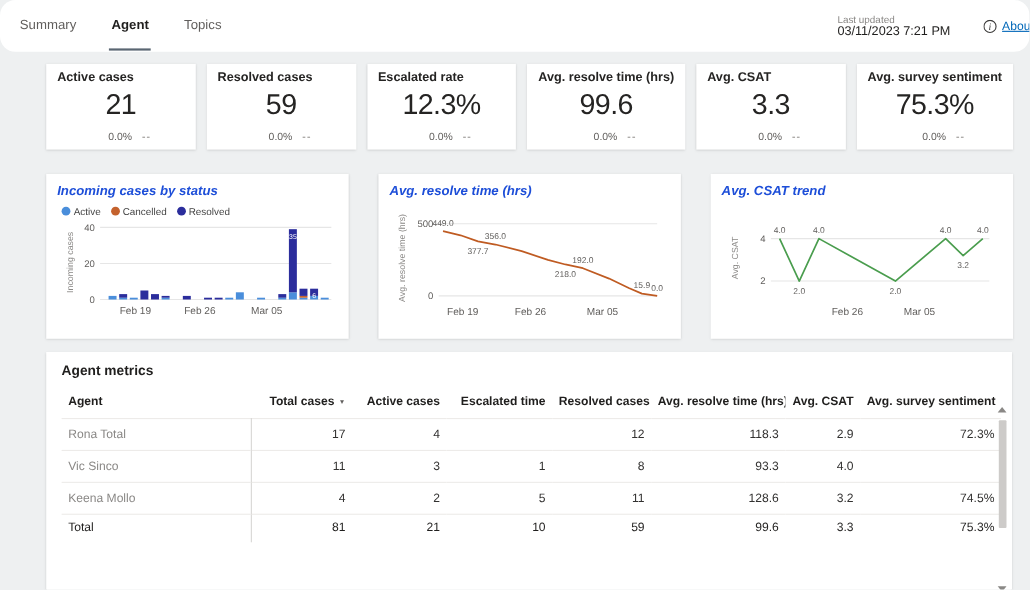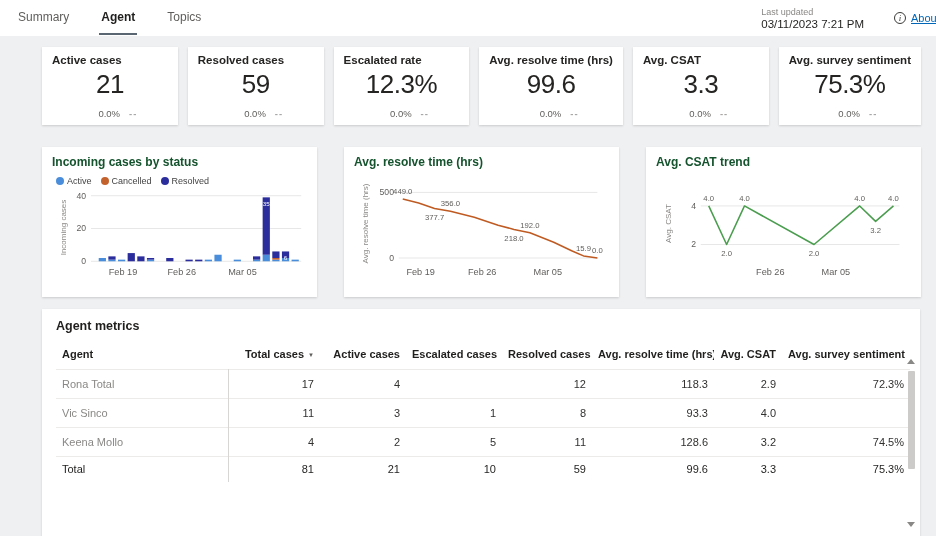--- a/index.html
+++ b/index.html
@@ -4,21 +4,21 @@
 <style>
   * { box-sizing: border-box; }
   html,body { margin:0; padding:0; }
   body {
     width:936px; height:536px; overflow:hidden;
     background:#eef0f1;
     font-family:"Liberation Sans", sans-serif;
     color:#201f1e;
   }
   
-  .topbar { background:#fff; height:36px; display:flex; align-items:stretch; }
+  .topbar { background:#fff; height:47px; display:flex; align-items:stretch;border-radius:14px; }
   .tabs { display:flex; gap:28px; padding-left:16px; }
   .tab { font-size:12px; color:#605e5c; display:flex; align-items:center; padding:0 2px; cursor:pointer; border-bottom:2px solid transparent; margin-bottom:1px;}
   .tab.active { font-weight:bold; color:#201f1e; border-bottom:2px solid #5a6672; }
   .top-right { margin-left:auto; display:flex; align-items:center;justify-content:space-between; }
   .last-updated { margin-right:30px; line-height:1.15; padding-top:2px;}
   .lu-label { font-size:9px; color:#8a8886; }
   .lu-value { font-size:11.5px; color:#201f1e; }
   .about-wrap { display:flex; align-items:center; gap:5px; overflow:hidden; width:42px; flex:none; }
   .info-icon { width:12px; height:12px; border:1px solid #3b3a39; border-radius:50%; font-size:9px; line-height:11px; text-align:center; color:#3b3a39; flex:none; font-style:italic; font-family:"Liberation Serif",serif;}
   .about-link { font-size:11px; color:#0067b8; text-decoration:underline; white-space:nowrap; }
@@ -26,21 +26,21 @@
   .kpi-row { display:flex; gap:10px; margin:11px 15px 0 42px; }
   .card { background:#fff; box-shadow:0 0.6px 1.8px rgba(0,0,0,.10), 0 1px 3px rgba(0,0,0,.06); }
   .kpi-card { flex:1; height:78px; position:relative; padding:7px 10px; }
   .kpi-label { font-size:11.5px; font-weight:bold; color:#252423; white-space:nowrap; }
   .kpi-value { text-align:center; font-size:26px; color:#252423; margin-top:3px; letter-spacing:-0.5px;}
   .kpi-delta { position:absolute; bottom:6px; left:16px; right:0; text-align:center; font-size:9.5px; color:#605e5c; }
   .kpi-trend { color:#a8a6a4; margin-left:9px; letter-spacing:1px; font-weight:bold;}
   
   .charts-row { display:flex; gap:27px; margin:22px 15px 0 42px; }
   .chart-card { flex:1; height:150px; position:relative; padding:8px 10px 4px; }
-  .chart-title { font-size:12px; font-weight:bold; color:#14532d; }
+  .chart-title { font-size:12px; font-weight:bold; color:#1d4ed8;font-style:italic; }
   .legend { display:flex; gap:9px; margin:7px 0 0 4px; font-size:9px; color:#444; align-items:center; }
   .legend-item { display:flex; align-items:center; }
   .dot { width:8px; height:8px; border-radius:50%; display:inline-block; margin-right:3px; }
   .plot-area { position:relative; margin-top:2px; }
   .plot-area svg { display:block; width:100%; height:auto; }
   .ylabel { position:absolute; left:-6px; top:0; bottom:16px; width:12px; display:flex; align-items:center; justify-content:center; pointer-events:none; }
   .ylabel span { transform:rotate(-90deg); white-space:nowrap; font-size:8px; color:#8a8886; }
   
   .metrics-card { margin:12px 16px 0 42px; height:228px; padding:10px 14px 14px; position:relative; }
   .metrics-head { display:flex; align-items:center; }
@@ -252,21 +252,21 @@
         <col style="width:90px">
           <col style="width:122px">
           <col style="width:68px">
           <col style="width:128px">
       </colgroup>
       <thead>
           <tr id="table-head-row">
             <th class="c0">Agent</th>
             <th class="c1">Total cases<span class="sort-caret">▼</span></th>
             <th class="c2">Active cases</th>
-            <th class="c3">Escalated cases</th>
+            <th class="c3">Escalated time</th>
             <th class="c4">Resolved cases</th>
             <th class="c5">Avg. resolve time (hrs)</th>
             <th class="c6">Avg. CSAT</th>
             <th class="c7">Avg. survey sentiment</th>
           </tr>
         </thead>
       <tbody id="table-body">
           <tr class="">
             <td class="c0">Rona Total</td>
             <td class="c1">17</td>

